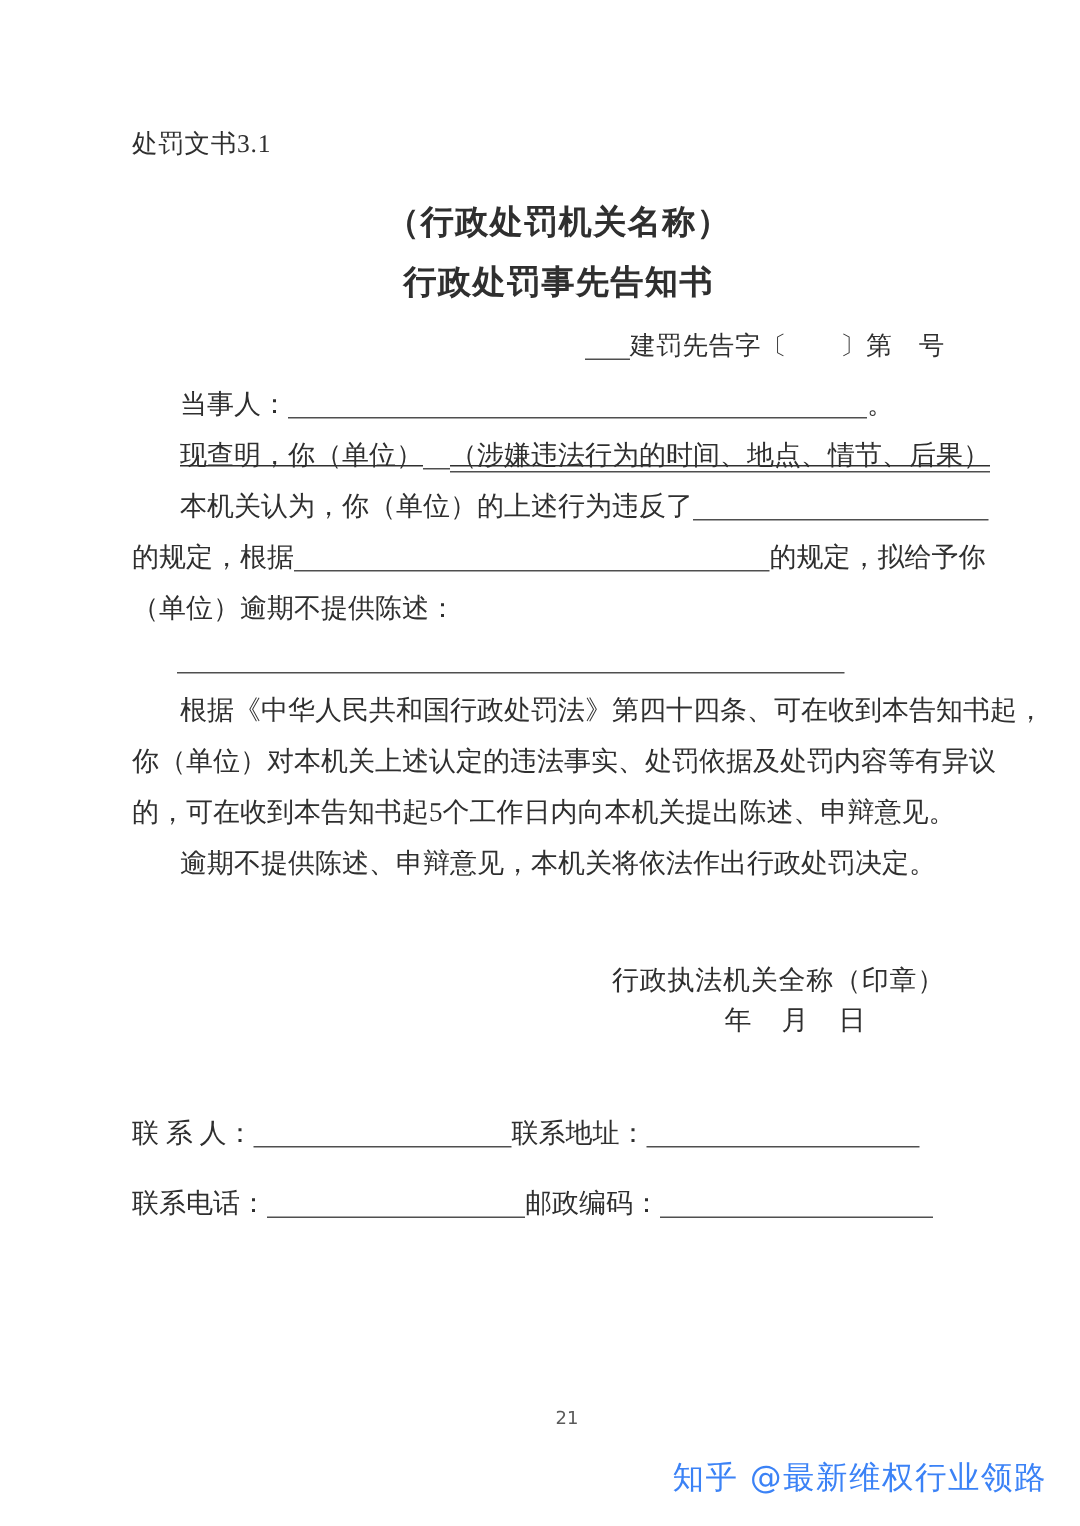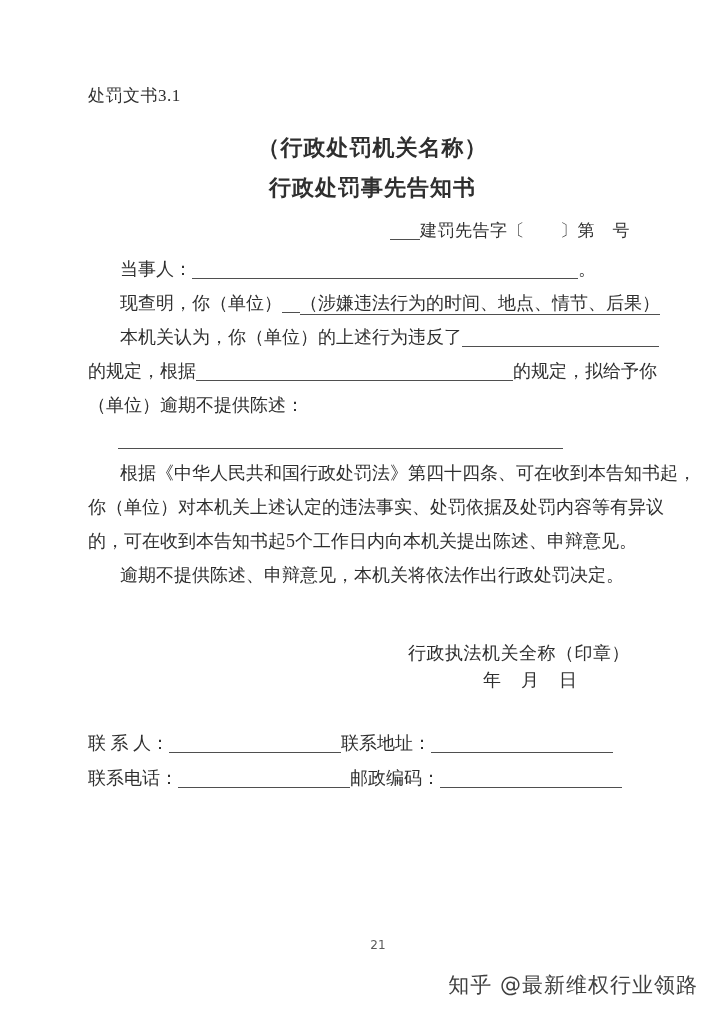--- a/index.html
+++ b/index.html
@@ -12,46 +12,46 @@
   .title-org{top:133px;}
   .title-main{top:173px;}
   .doc-no{position:absolute;right:90px;top:219px;font-size:17px;letter-spacing:0.5px;white-space:nowrap;}
   .body-lines{position:absolute;left:88px;top:252px;width:585px;}
   .line{font-size:18px;line-height:34px;height:34px;white-space:nowrap;}
   .blank{display:inline-block;border-bottom:1px solid #4f4f4f;height:22px;vertical-align:-4px;}
   .ul-text{border-bottom:1px solid #4f4f4f;padding-bottom:1px;}
   .sign-org{position:absolute;right:90px;top:630px;font-size:18px;letter-spacing:0.5px;margin-top:11px;}
   .sign-date{position:absolute;right:142px;top:668px;font-size:18px;letter-spacing:1px;}
   .contact-lines{position:absolute;left:88px;top:726px;width:585px;}
-  .contact-lines .line{line-height:35px;height:35px;}
+  .contact-lines .line{line-height:35px;height:35px;margin-top:12px;}
   .page-no{position:absolute;left:0;right:0;top:938px;text-align:center;font-size:12px;color:#5a5a5a;font-family:"DejaVu Sans","Liberation Sans",sans-serif;margin-left:36px;}
   .watermark{
     position:absolute;right:22px;top:971px;font-size:21px;letter-spacing:1px;
-    color:#404040;text-shadow:1px 1px 0 #ffffff;
+    color:#3b82f6;text-shadow:1px 1px 0 #ffffff;
     font-family:"DejaVu Sans","Liberation Sans",sans-serif;white-space:nowrap;
   }
 </style>
 </head>
 <body>
 
 <div class="page">
 
   <div class="doc-label">处罚文书3.1</div>
 
   <div class="title title-org">（行政处罚机关名称）</div>
 
   <div class="title title-main">行政处罚事先告知书</div>
 
   <div class="doc-no">
     <span class="blank" style="width:30px;height:19px;"></span><span>建罚先告字〔　　〕第　号</span>
   </div>
 
   <div class="body-lines" id="body-lines">
       <div class="line" style="padding-left: 32px;"><span>当事人：</span><span class="blank" style="width: 386px;"></span><span>。</span></div>
-      <div class="line" style="padding-left: 32px;"><span>现查明，你（单位）</span><span class="blank" style="width: 18px;"></span><span class="ul-text">（涉嫌违法行为的时间、地点、情节、后果）</span></div>
+      <div class="line" style="padding-left: 32px; text-decoration: underline;"><span>现查明，你（单位）</span><span class="blank" style="width: 18px;"></span><span class="ul-text">（涉嫌违法行为的时间、地点、情节、后果）</span></div>
       <div class="line" style="padding-left: 32px;"><span>本机关认为，你（单位）的上述行为违反了</span><span class="blank" style="width: 197px;"></span></div>
       <div class="line"><span>的规定，根据</span><span class="blank" style="width: 317px;"></span><span>的规定，拟给予你</span></div>
       <div class="line"><span>（单位）逾期不提供陈述：</span></div>
       <div class="line" style="padding-left: 30px;"><span class="blank" style="width: 445px;"></span></div>
       <div class="line" style="padding-left: 32px;"><span>根据《中华人民共和国行政处罚法》第四十四条、可在收到本告知书起，</span></div>
       <div class="line"><span>你（单位）对本机关上述认定的违法事实、处罚依据及处罚内容等有异议</span></div>
       <div class="line"><span>的，可在收到本告知书起5个工作日内向本机关提出陈述、申辩意见。</span></div>
       <div class="line" style="padding-left: 32px;"><span>逾期不提供陈述、申辩意见，本机关将依法作出行政处罚决定。</span></div>
     </div>
 

